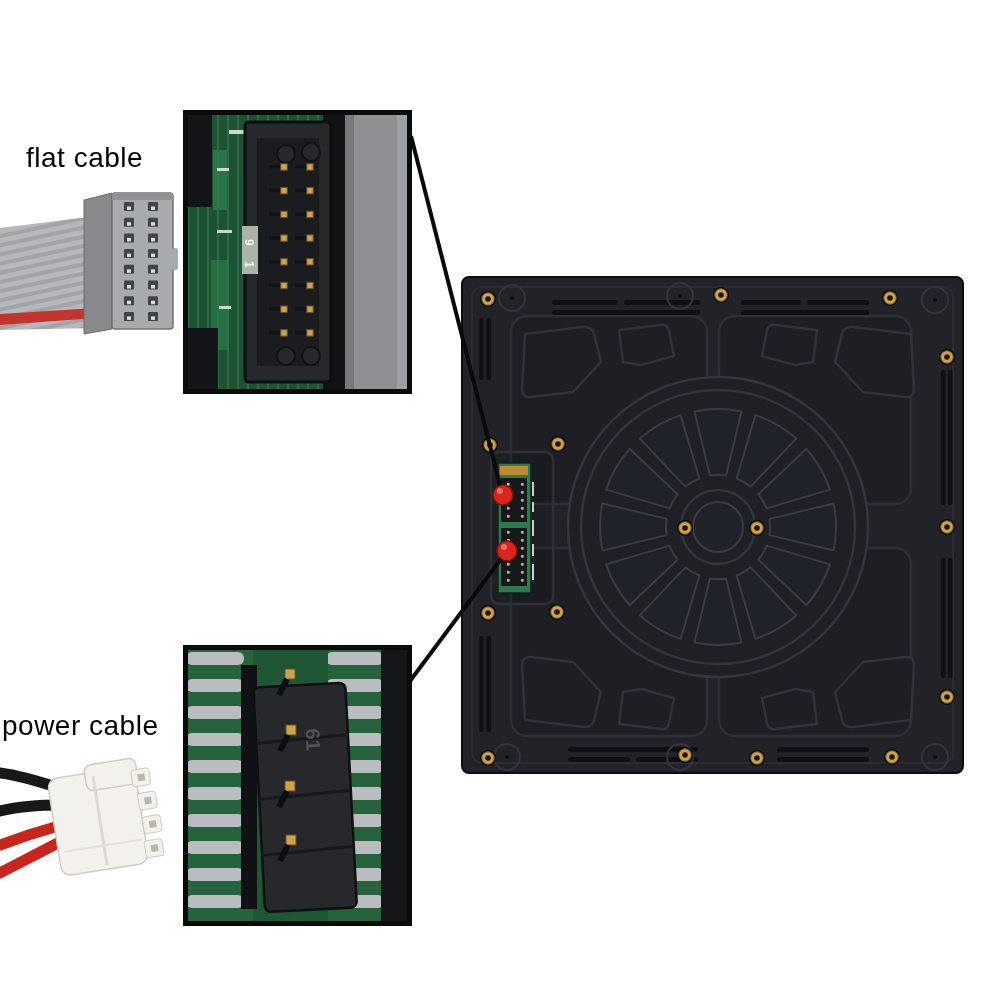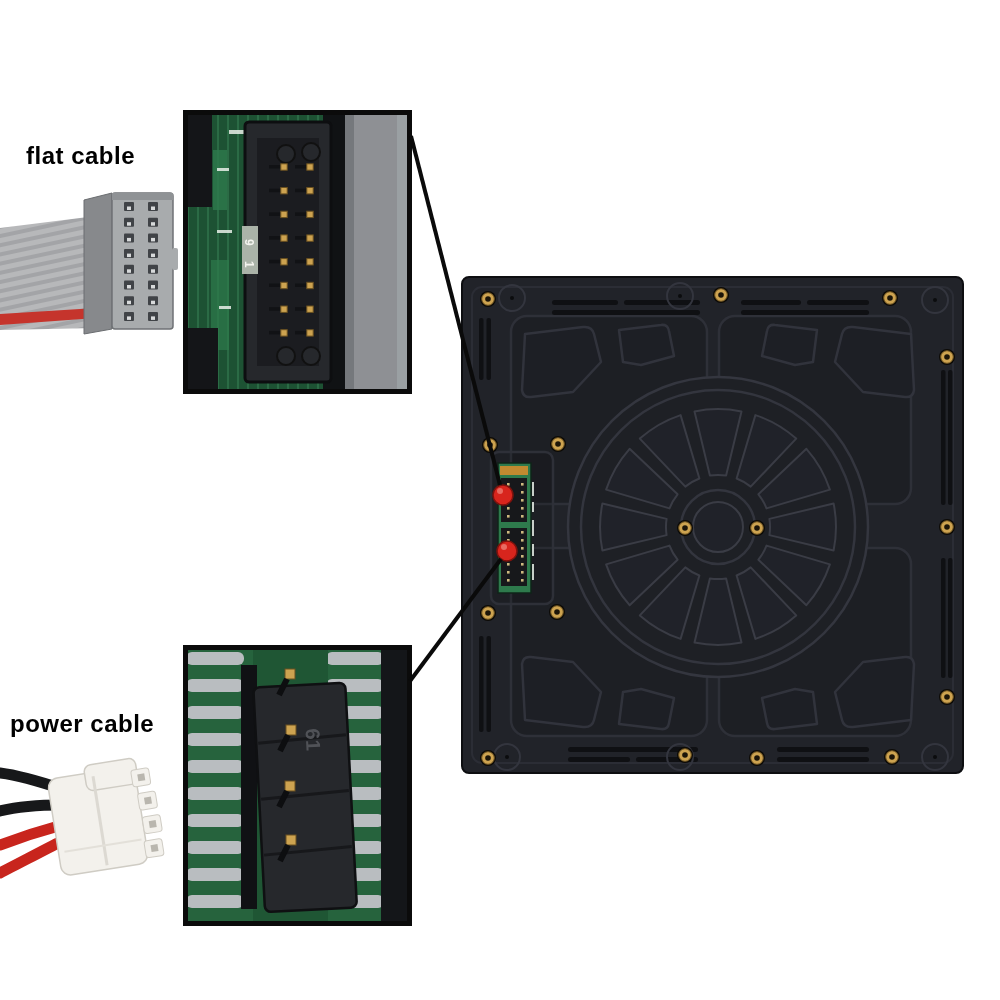--- a/index.html
+++ b/index.html
@@ -1,19 +1,19 @@
 <!DOCTYPE html>
 <html style="--background: #ffffff; --label-text: #000000; --leader-line: #0a0a0a; --inset-border: #0b0b0b; --panel-base: #212329; --panel-line: #33353e; --screw-gold: #cda350; --pcb-green: #2e7a4c; --pcb-green-dark: #1d5233; --marker-red: #d8251d; --solder-silver: #b9bdc0; --connector-black: #26282c; --panel-edge-gray: #8e9094; --ribbon-gray: #b7b8ba; --ribbon-red-stripe: #c5342c; --idc-gray: #a8abad; --housing-white: #f3f1ec; --wire-black: #17181a; --wire-red: #c8251d; --pin-gold: #d9b25e; --orange-pad: #c08a30;"><head>
 <meta charset="utf-8">
 <style>
   html,body{margin:0;padding:0;background:#fff}
   .stage{position:relative;width:1000px;height:1000px;background:var(--background,#fff);
          overflow:hidden;font-family:"Liberation Sans",sans-serif}
   .abs{position:absolute}
-  .callout{position:absolute;font-weight:bold;font-size:24px;color:var(--label-text,#000);
+  .callout{position:absolute;font-weight:normal;font-size:28px;color:var(--label-text,#000);
            letter-spacing:.5px;white-space:nowrap}
   svg{display:block}
   
   .f-panel{fill:var(--panel-base,#212329);stroke:#0d0e11;stroke-width:2}
   .s-line{stroke:var(--panel-line,#33353e);fill:none;stroke-width:2.5;stroke-linejoin:round}
   .s-line-soft{stroke:#2b2d35;fill:none;stroke-width:2}
   .recess{fill:rgba(0,0,0,.10);stroke:#2e3038;stroke-width:2.5}
   .cornershape{fill:#1d1f25;stroke:#31333c;stroke-width:2.5;stroke-linejoin:round}
   .blade{fill:#202229;stroke:#3a3c45;stroke-width:2;stroke-linejoin:round}
   .fanbase{fill:#1e2025;stroke:#34363f;stroke-width:2.5}
@@ -32,21 +32,21 @@
   .marking{fill:#55575c;font:bold 20px "Liberation Sans",sans-serif;opacity:.9}
   .silk{fill:#e8efe8;opacity:.85}
   .leader{stroke:var(--leader-line,#0a0a0a);stroke-width:4}
 </style>
 </head>
 <body>
 
 <div class="stage">
 
   <div class="callout" style="left:26px;top:142px">flat cable</div>
-  <div class="callout" style="left:10px;top:710px">power cable</div>
+  <div class="callout" style="left:2px;top:710px">power cable</div>
 
   <svg class="abs" style="left:0;top:188px" width="180" height="152" viewBox="0 0 180 152">
     <defs>
       <pattern id="ribStripes" width="9" height="9" patternUnits="userSpaceOnUse" patternTransform="rotate(78)">
         <rect width="9" height="9" fill="var(--ribbon-gray,#b7b8ba)"></rect>
         <rect width="4" height="9" fill="#a3a4a7"></rect>
       </pattern>
     </defs>
     <polygon points="0,40 96,28 96,140 0,142" fill="url(#ribStripes)"></polygon>
     <polygon points="0,126 96,120 96,130 0,137" fill="var(--ribbon-red-stripe,#c5342c)"></polygon>

